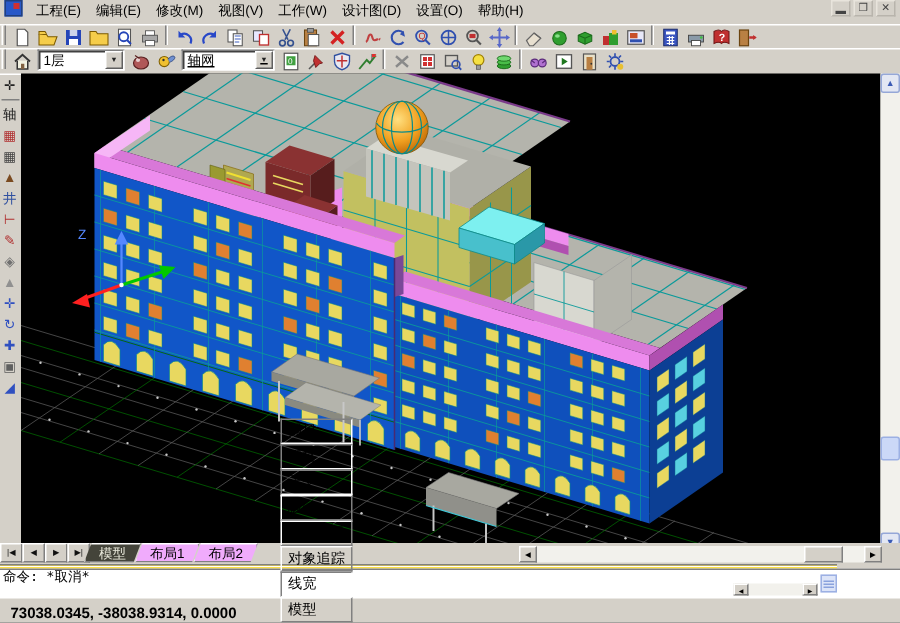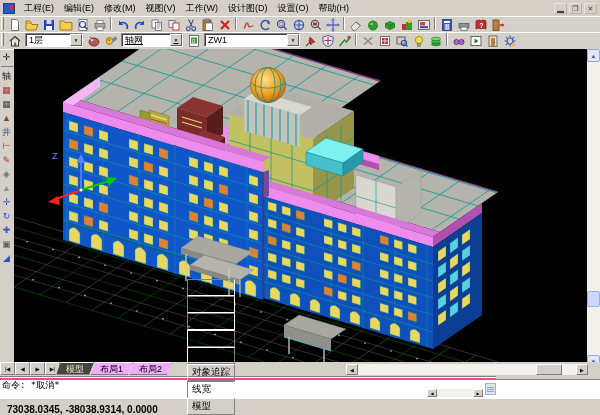--- a/index.html
+++ b/index.html
@@ -1,19 +1,19 @@
 <!DOCTYPE html>
 <html><head>
 <meta charset="utf-8">
 <style>
 *{margin:0;padding:0;box-sizing:border-box}
 body{width:600px;height:415px;overflow:hidden;font-family:"Liberation Sans",sans-serif}
 #app{position:relative;width:600px;height:415px;background:#d4d0c8;font-size:9.5px;color:#000}
 .raised{border-top:1px solid #fff;border-left:1px solid #fff;border-right:1px solid #808080;border-bottom:1px solid #808080}
-#menubar{position:absolute;top:0;left:0;width:600px;height:16px;display:flex;align-items:center;background:#d4d0c8}
+#menubar{position:absolute;top:0;left:0;width:600px;height:16px;display:flex;align-items:flex-start;background:#d4d0c8}
 #appicon{width:12px;height:11px;margin:0 4px 0 3px;background:#2858c8;position:relative;border:1px solid #204080}
 #appicon::after{content:"";position:absolute;right:1px;top:1px;width:4px;height:4px;background:#d03030}
 .menu-item{padding:1px 5px;white-space:nowrap;font-size:9px}
 #winbtns{margin-left:auto;display:flex;gap:2px;margin-right:3px}
 .winbtn{width:13px;height:11px;background:#d4d0c8;display:flex;align-items:center;justify-content:center;font-size:7px;line-height:1;color:#444;border:1px solid #b8b4ac;border-top-color:#e8e4dc;border-left-color:#e8e4dc}
 .toolbar{position:absolute;left:0;width:600px;display:flex;background:#d4d0c8;border-top:1px solid #fff}
 #toolbar1{top:16px;height:16px}
 #toolbar2{top:32px;height:17px}
 .tbtn{width:17px;height:15px;display:flex;align-items:center;justify-content:center;flex:none}
 .tsep{width:2px;height:13px;margin:0 2px;border-left:1px solid #808080;border-right:1px solid #fff;flex:none}
@@ -28,21 +28,21 @@
 #vscroll{position:absolute;right:0;top:0;width:13px;height:319px;background:#f2f1ec}
 .sbtn{position:absolute;left:0;width:13px;height:13px;background:#e3e7f3;border:1px solid #95a7d7;border-radius:2px;color:#3b5bb5;font-size:6px;display:flex;align-items:center;justify-content:center}
 #vthumb{position:absolute;left:0;top:242px;width:13px;height:16px;background:#cbd8f7;border:1px solid #9cb0e3;border-radius:2px}
 #tabrow{position:absolute;top:362px;left:0;width:600px;height:14px;background:#d4d0c8;display:flex;align-items:flex-start}
 .navbtn{width:15px;height:13px;font-size:5.5px;display:flex;align-items:center;justify-content:center;background:#d4d0c8;color:#111}
 .tab{height:13px;padding:0 9px;font-size:9px;line-height:12px;background:#f0abfc;border:1px solid #808080;border-top-color:#fff;border-left-color:#fff;clip-path:polygon(5px 0,100% 0,calc(100% - 5px) 100%,0 100%);margin-left:-4px}
 .tab.active{background:#44443a;color:#e8e8da;z-index:2}
 #hscroll{position:absolute;left:346px;top:364px;width:242px;height:11px;background:#f2f1ec;display:flex}
 .hbtn{width:12px;height:11px;background:#d4d0c8;font-size:5px;display:flex;align-items:center;justify-content:center}
 #hthumb{position:absolute;left:190px;top:0;width:26px;height:11px;background:#d4d0c8}
-#cmdzone{position:absolute;top:376px;left:0;width:496px;height:22px;background:#ec4899;border-top:1px solid #808080;box-shadow:inset 0 1px 0 #fff}
+#cmdzone{position:absolute;top:376px;left:0;width:558px;height:22px;background:#fde047;border-top:1px solid #808080;box-shadow:inset 0 1px 0 #fff}
 #cmdbox{position:absolute;top:2px;left:0;width:600px;height:20px;background:#fff;border-top:1px solid #808080}
 .cmdline{height:10px;line-height:10px;font-size:9px;font-family:"DejaVu Sans Mono",monospace;padding-left:2px;white-space:pre}
 #cmdgrip{position:absolute;right:0;top:6px;width:11px;height:12px;background:#dce4f8;border:1px solid #9cb0e3;display:flex;flex-direction:column;justify-content:center;gap:1px;padding:0 1px}
 #cmdgrip div{height:1px;background:#8aa2dd}
 #cmdscroll{position:absolute;right:13px;top:12px;width:56px;height:8px;background:#f2f1ec;display:flex;justify-content:space-between}
 .cbtn2{width:10px;height:8px;background:#d4d0c8;font-size:4px;display:flex;align-items:center;justify-content:center}
 #statusbar{position:absolute;top:398px;left:0;width:600px;height:17px;background:#d4d0c8;border-top:1px solid #fff;display:flex;align-items:flex-end}
 #coords{width:186px;padding-left:7px;font-size:10px;font-weight:bold}
 .stbtn{font-size:9.5px;padding:1px 4px;margin:0 1px;white-space:nowrap}
 .stbtn.raisedb{border-top:1px solid #fff;border-left:1px solid #fff;border-right:1px solid #808080;border-bottom:1px solid #808080}
@@ -287,24 +287,20 @@
       <div class="combo" style="width: 62px; text-decoration: underline;">
         <div class="cval">轴网</div>
         <div class="cbtn">▼</div>
       </div>
       <div class="tbtn">
         <svg width="14" height="14" viewBox="0 0 14 14">
           <rect x="2.5" y="1.5" width="9" height="11" fill="#fff" stroke="#555" stroke-width="0.8"></rect>
           <rect x="4" y="3.5" width="6" height="6" fill="#40a040"></rect>
           <text x="5" y="8.8" font-size="5.5" fill="#fff">0</text>
         </svg>
-      </div>
-      <div class="combo" style="width: 96px;">
-        <div class="cval">ZW1</div>
-        <div class="cbtn">▼</div>
       </div>
       <div class="tbtn">
         <svg width="14" height="14" viewBox="0 0 14 14">
           <path d="M2 12l5-5" stroke="#555" stroke-width="1.1"></path>
           <path d="M6 3l5 5-2 .5L6.5 11 5 6.5z" fill="#c03030" stroke="#701818" stroke-width="0.6"></path>
         </svg>
       </div>
       <div class="tbtn">
         <svg width="14" height="14" viewBox="0 0 14 14">
           <path d="M7 1.5l5 1.5v4c0 3-2.5 5-5 5.5C4.5 12 2 10 2 7V3z" fill="#e8e8f0" stroke="#3050a0" stroke-width="0.9"></path>

